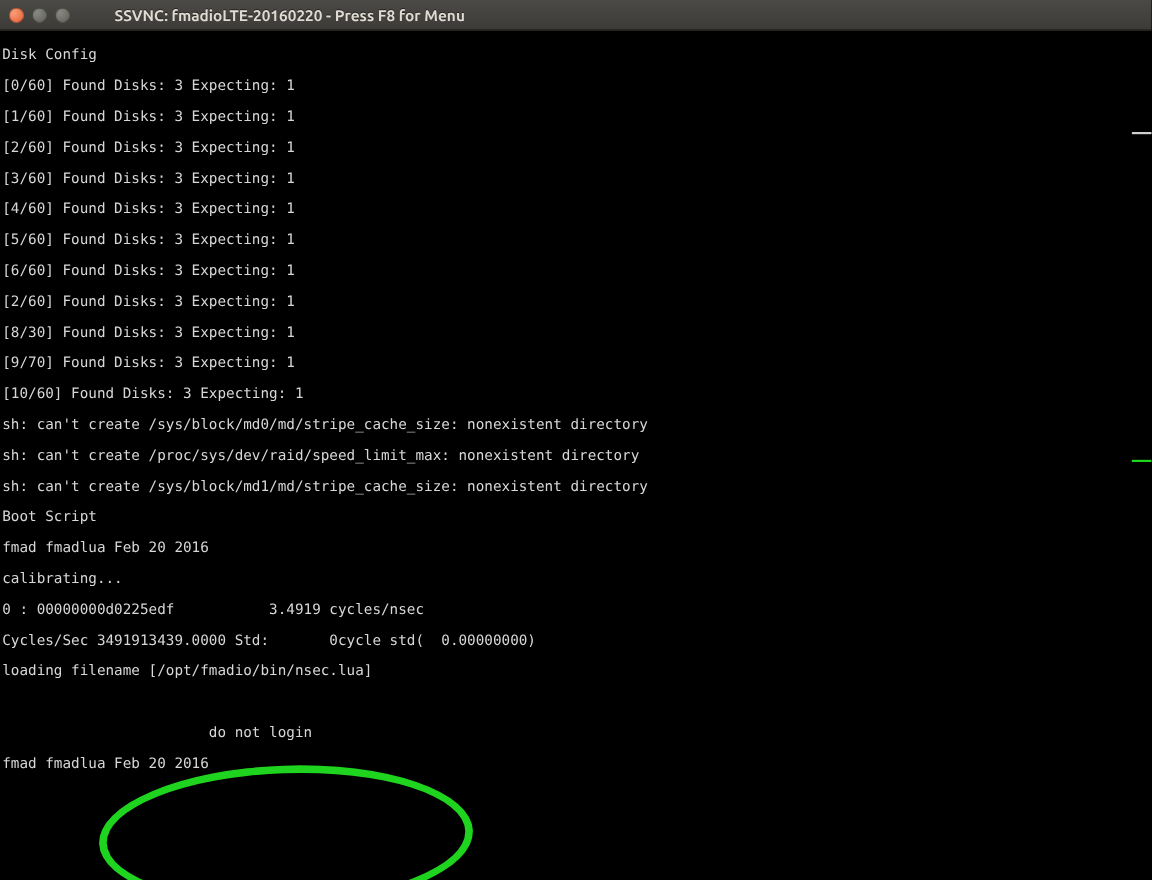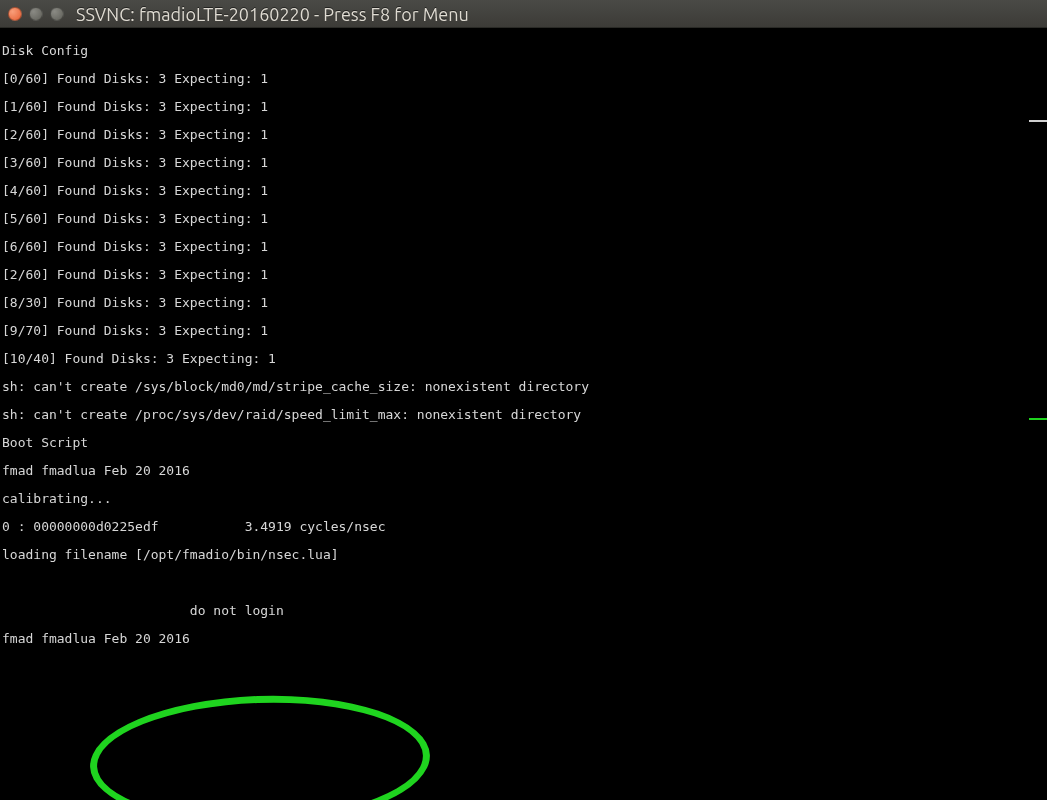--- a/index.html
+++ b/index.html
@@ -29,23 +29,24 @@
     height: 14px;
     border-radius: 50%;
     border: 1px solid rgba(0,0,0,0.3);
   }
   .wc-close { background: radial-gradient(circle at 30% 30%, #f89e7a, #e65f33); }
   .wc-min   { background: radial-gradient(circle at 30% 30%, #8a8a84, #5f5f58); }
   .wc-max   { background: radial-gradient(circle at 30% 30%, #8a8a84, #5f5f58); }
   .title {
     color: #dfdbd2;
     font-family: "Ubuntu", "DejaVu Sans", sans-serif;
-    font-size: 18px;
-    font-weight: normal;
+    font-size: 14px;
+    font-weight: bold;
     text-shadow: 0 -1px 0 rgba(0,0,0,0.5);
+    margin-left: 28px;
   }
   .terminal {
     padding: 2px 2px;
     color: #d7d7d7;
     font-size: 13px;
     line-height: 14px;
     white-space: pre;
     position: relative;
   }
   .terminal div { min-height: 14px; }
@@ -94,27 +95,29 @@
 <div>[0/60] Found Disks: 3 Expecting: 1</div>
 <div>[1/60] Found Disks: 3 Expecting: 1</div>
 <div>[2/60] Found Disks: 3 Expecting: 1</div>
 <div>[3/60] Found Disks: 3 Expecting: 1</div>
 <div>[4/60] Found Disks: 3 Expecting: 1</div>
 <div>[5/60] Found Disks: 3 Expecting: 1</div>
 <div>[6/60] Found Disks: 3 Expecting: 1</div>
 <div>[2/60] Found Disks: 3 Expecting: 1</div>
 <div>[8/30] Found Disks: 3 Expecting: 1</div>
 <div>[9/70] Found Disks: 3 Expecting: 1</div>
-<div>[10/40] Found Disks: 3 Expecting: 1</div>
+<div>[10/60] Found Disks: 3 Expecting: 1</div>
 <div>sh: can't create /sys/block/md0/md/stripe_cache_size: nonexistent directory</div>
 <div>sh: can't create /proc/sys/dev/raid/speed_limit_max: nonexistent directory</div>
+<div>sh: can't create /sys/block/md1/md/stripe_cache_size: nonexistent directory</div>
 <div>Boot Script</div>
 <div>fmad fmadlua Feb 20 2016</div>
 <div>calibrating...</div>
 <div>0 : 00000000d0225edf           3.4919 cycles/nsec</div>
+<div>Cycles/Sec 3491913439.0000 Std:       0cycle std(  0.00000000)</div>
 <div>loading filename [/opt/fmadio/bin/nsec.lua]</div>
 <div></div>
 <div>                        do not login</div>
 <div>fmad fmadlua Feb 20 2016</div>
 
 
 
 
 
 

